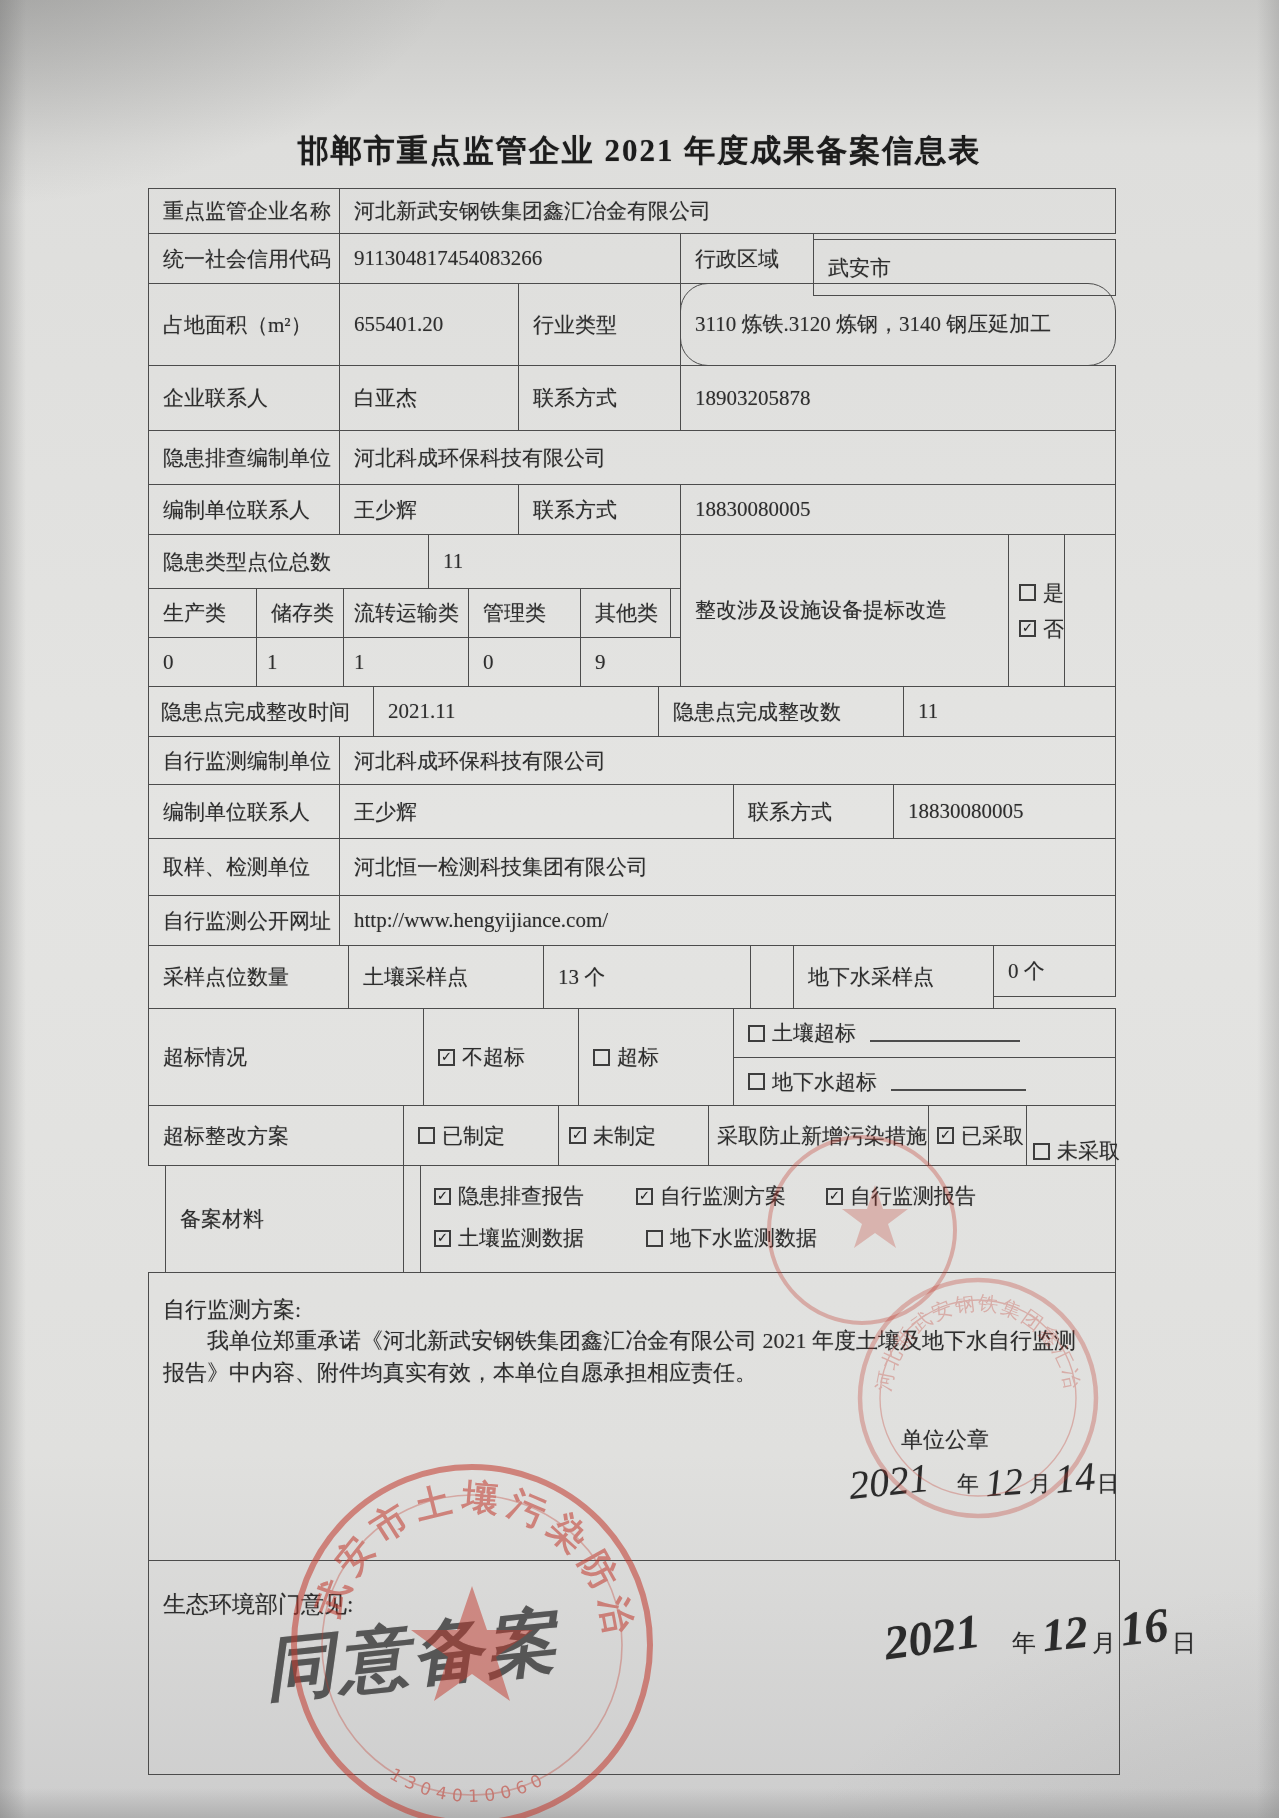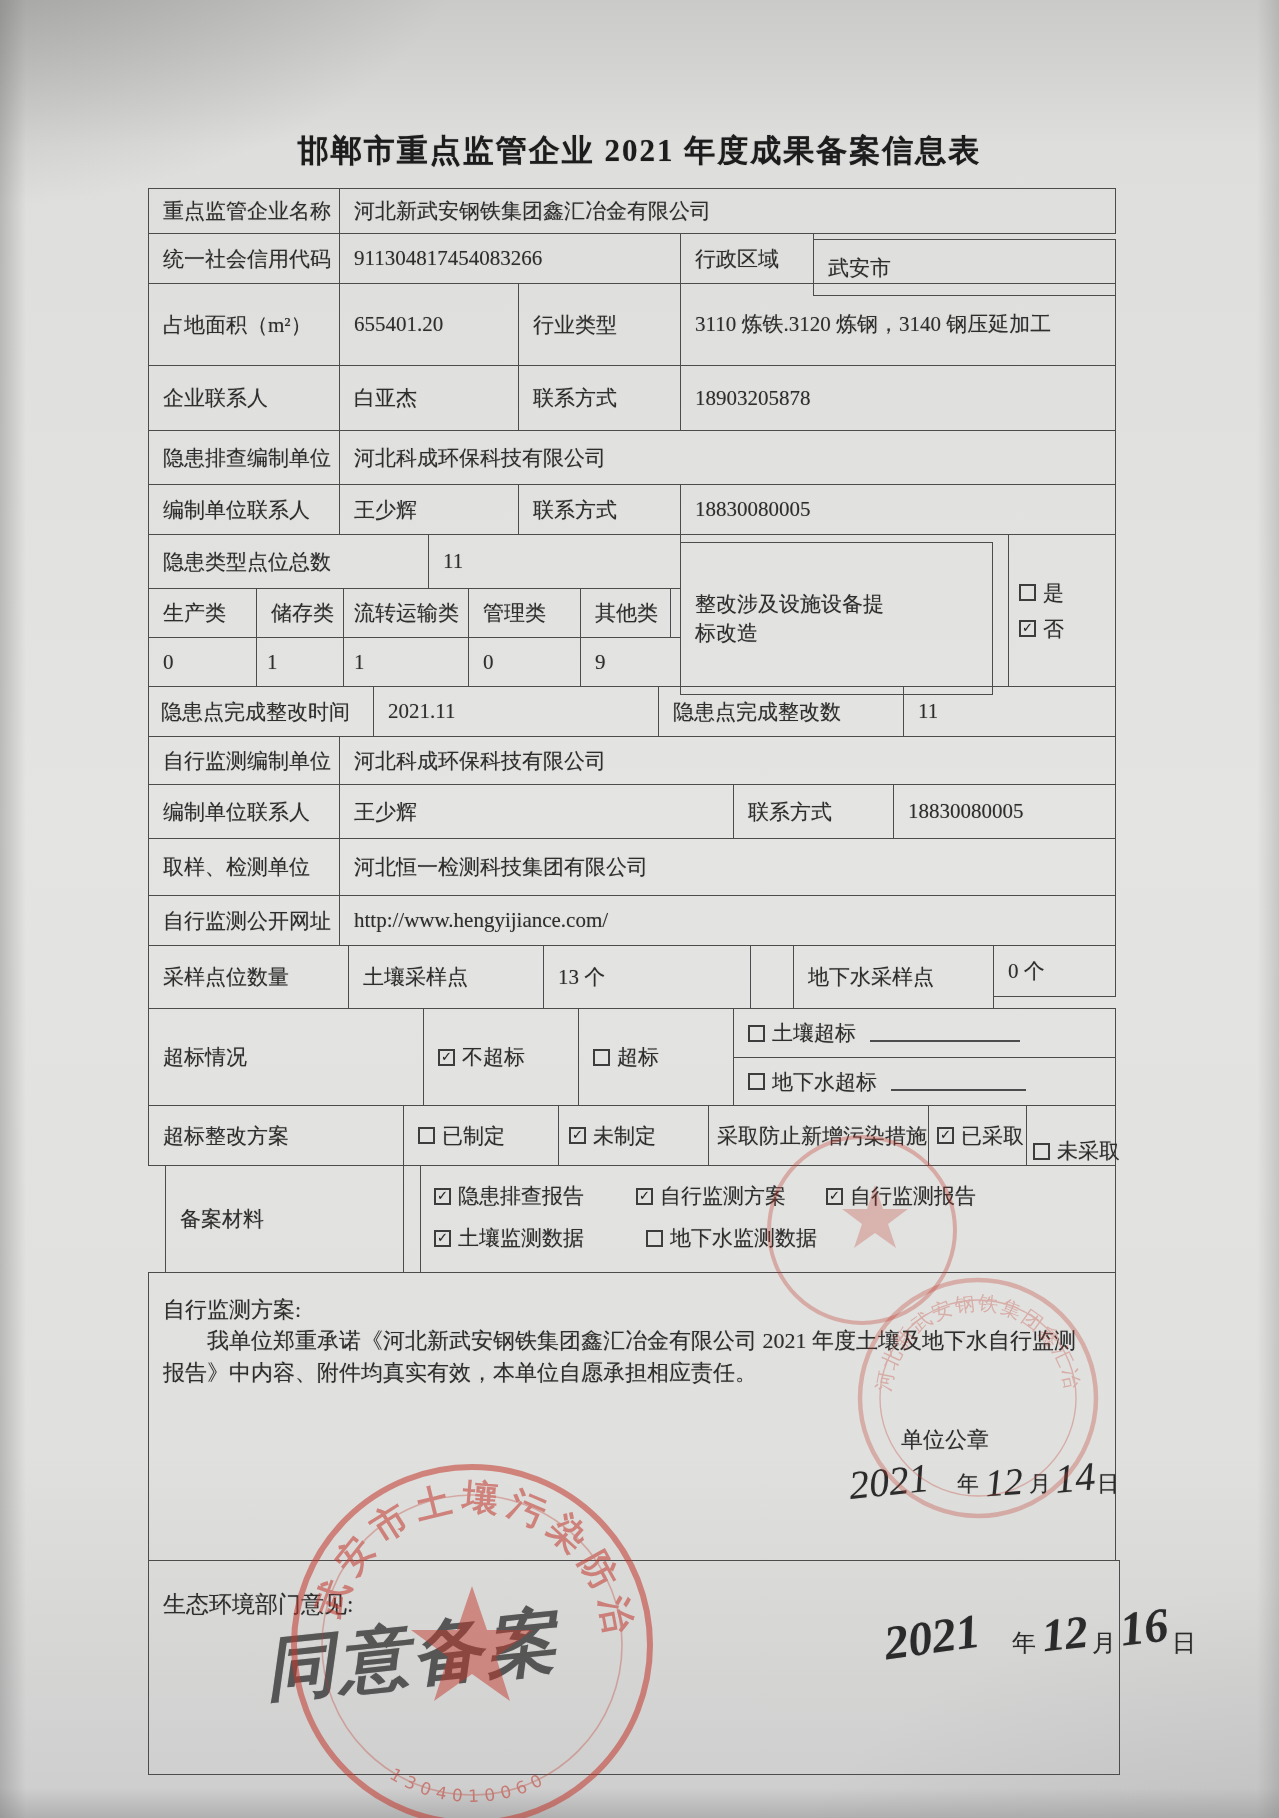--- a/index.html
+++ b/index.html
@@ -63,21 +63,21 @@
     <div class="c" style="left:191px;top:0;width:777px;height:46px;">河北新武安钢铁集团鑫汇冶金有限公司</div>
 
     <div class="c" style="left:0;top:45px;width:192px;height:51px;">统一社会信用代码</div>
     <div class="c" style="left:191px;top:45px;width:342px;height:51px;">911304817454083266</div>
     <div class="c" style="left:532px;top:45px;width:134px;height:51px;">行政区域</div>
     <div class="c" style="left:665px;top:51px;width:303px;height:57px;">武安市</div>
 
     <div class="c" style="left:0;top:95px;width:192px;height:83px;">占地面积（m²）</div>
     <div class="c" style="left:191px;top:95px;width:180px;height:83px;">655401.20</div>
     <div class="c" style="left:370px;top:95px;width:163px;height:83px;">行业类型</div>
-    <div class="c wrap" style="left:532px;top:95px;width:436px;height:83px;padding-right:10px;">3110 炼铁.3120 炼钢，3140 钢压延加工</div>
+    <div class="c wrap" style="left:532px;top:95px;width:436px;height:83px;padding-right:10px;border-radius:28px;">3110 炼铁.3120 炼钢，3140 钢压延加工</div>
 
     <div class="c" style="left:0;top:177px;width:192px;height:66px;">企业联系人</div>
     <div class="c" style="left:191px;top:177px;width:180px;height:66px;">白亚杰</div>
     <div class="c" style="left:370px;top:177px;width:163px;height:66px;">联系方式</div>
     <div class="c" style="left:532px;top:177px;width:436px;height:66px;">18903205878</div>
 
     <div class="c" style="left:0;top:242px;width:192px;height:55px;">隐患排查编制单位</div>
     <div class="c" style="left:191px;top:242px;width:777px;height:55px;">河北科成环保科技有限公司</div>
 
     <div class="c" style="left:0;top:296px;width:192px;height:51px;">编制单位联系人</div>
@@ -93,21 +93,21 @@
     <div class="c" style="left:195px;top:400px;width:126px;height:50px;padding-left:10px;">流转运输类</div>
     <div class="c" style="left:320px;top:400px;width:113px;height:50px;">管理类</div>
     <div class="c" style="left:432px;top:400px;width:91px;height:50px;">其他类</div>
 
     <div class="c" style="left:0;top:449px;width:109px;height:50px;">0</div>
     <div class="c" style="left:108px;top:449px;width:88px;height:50px;padding-left:10px;">1</div>
     <div class="c" style="left:195px;top:449px;width:126px;height:50px;padding-left:10px;">1</div>
     <div class="c" style="left:320px;top:449px;width:113px;height:50px;">0</div>
     <div class="c" style="left:432px;top:449px;width:101px;height:50px;">9</div>
 
-    <div class="c wrap" style="left:532px;top:354px;width:313px;height:153px;padding-right:107px;">整改涉及设施设备提标改造</div>
+    <div class="c wrap" style="left:532px;top:346px;width:385px;height:153px;padding-right:107px;">整改涉及设施设备提标改造</div>
     <div class="c stack" style="left:860px;top:346px;width:108px;height:153px;padding-left:10px;">
       <span class="cbrow">
         <span class="box"></span>
         <span>是</span>
       </span>
       <span class="cbrow">
         <span class="box">✓</span>
         <span>否</span>
       </span>
     </div>

